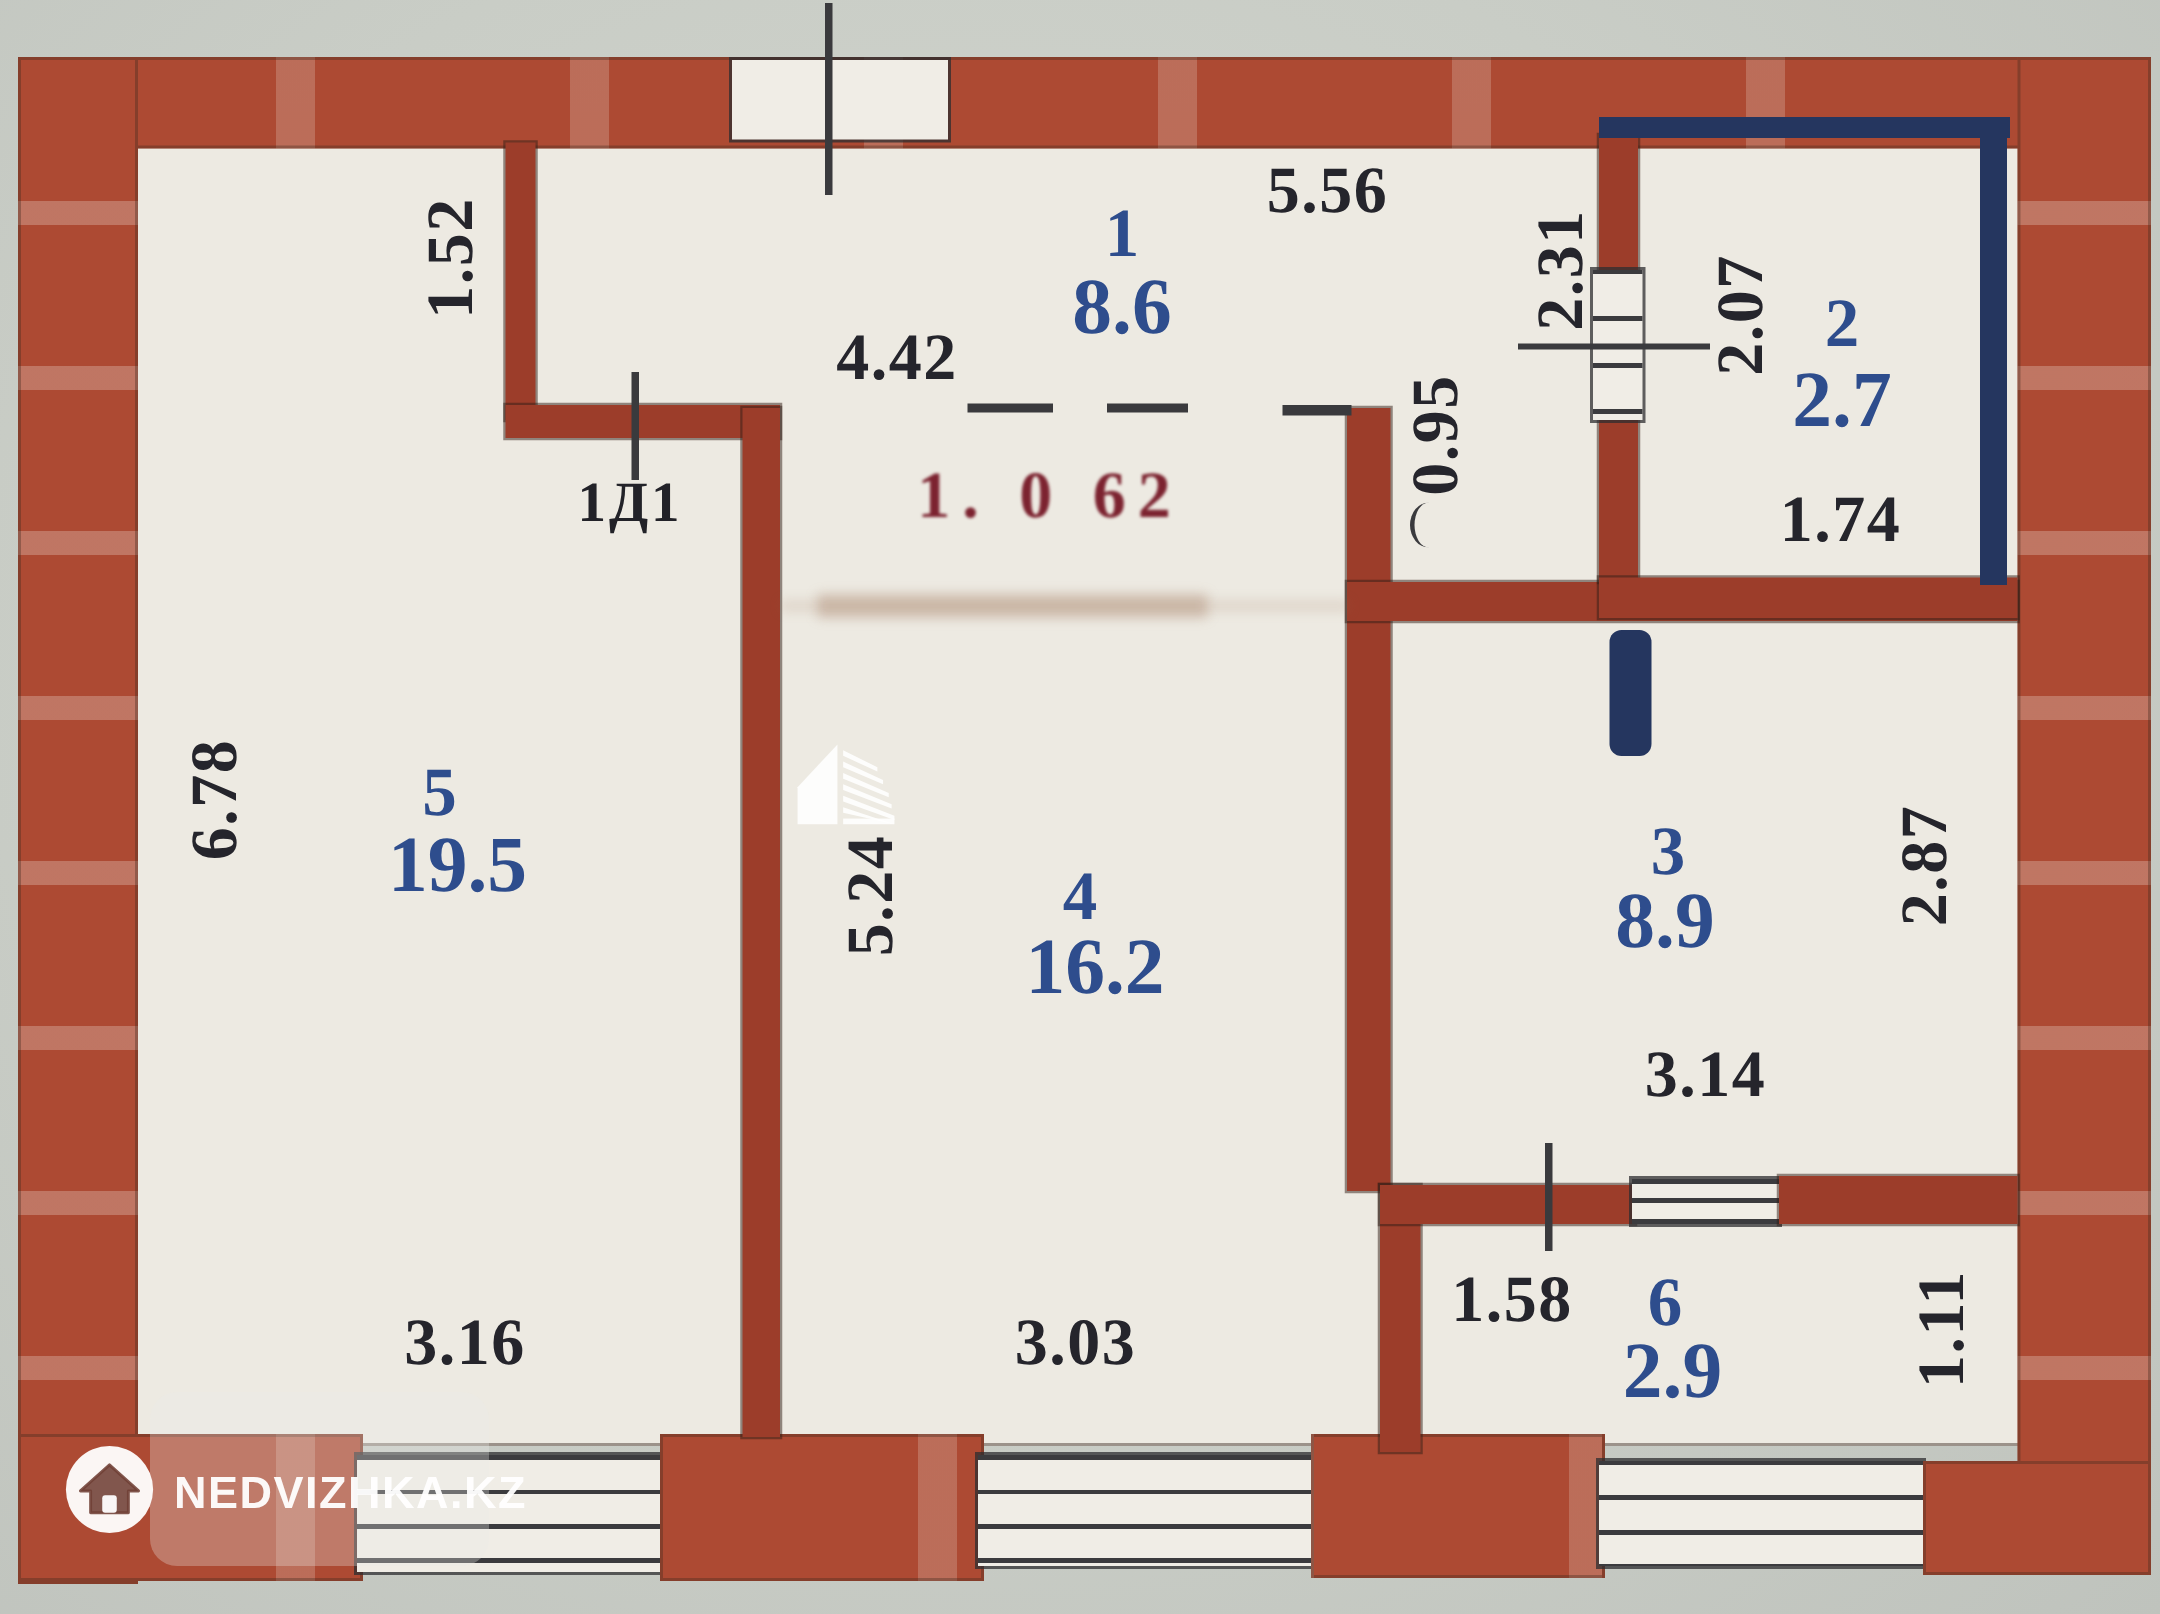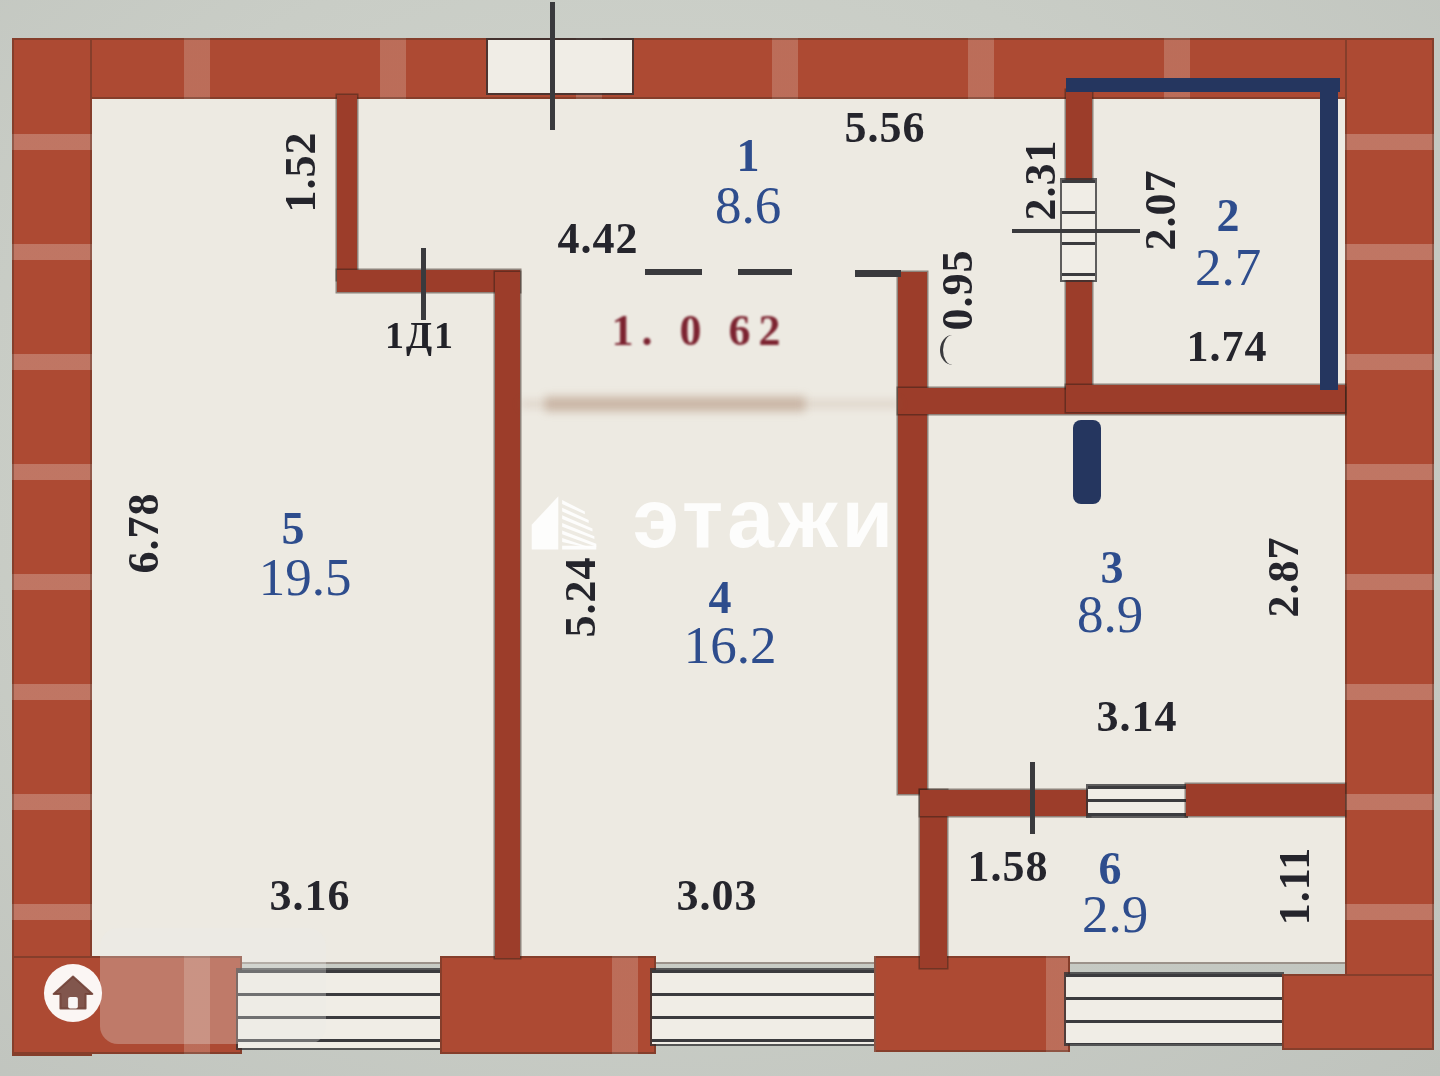--- a/index.html
+++ b/index.html
@@ -14,21 +14,21 @@
   .iwall{position:absolute;background:#9c3d2a;box-shadow:0 0 0 1.5px rgba(50,30,22,.5)}
   .navy{position:absolute;background:#25365f}
   .win{position:absolute;background:#f0ede6;box-shadow:0 0 0 2px rgba(45,45,48,.75)}
   .hatchH{background-image:repeating-linear-gradient(180deg,#3b3b3e 0 3px,transparent 3px 23px)}
   .hatchH30{background-image:linear-gradient(180deg,#3b3b3e 0 3px,transparent 3px 13px,#3b3b3e 13px 16px,transparent 16px 27px,#3b3b3e 27px 30px)}
   .hatchV{background-image:repeating-linear-gradient(180deg,#3b3b3e 0 3px,transparent 3px 31px)}
   .xline{position:absolute;background:#3a3a3d}
   .dim{position:absolute;transform:translate(-50%,-50%);font-weight:700;font-size:44px;color:#25252c;white-space:nowrap;letter-spacing:1px}
   .dim.v{transform:translate(-50%,-50%) rotate(-90deg)}
   .num{position:absolute;transform:translate(-50%,-50%);font-weight:700;font-size:46px;color:#2e4d8d;white-space:nowrap}
-  .area{position:absolute;transform:translate(-50%,-50%);font-weight:400;font-size:53px;color:#2e4d8d;white-space:nowrap}
+  .area{position:absolute;transform:translate(-50%,-50%);font-weight:700;font-size:53px;color:#2e4d8d;white-space:nowrap}
   .doorlbl{position:absolute;transform:translate(-50%,-50%);font-weight:700;font-size:38px;color:#222228;letter-spacing:2px}
   .stamp{position:absolute;transform:translate(-50%,-50%);font-weight:700;font-size:44px;color:#7c2330;
          letter-spacing:8px;filter:blur(1.2px);white-space:nowrap}
   .smudge{position:absolute;background:rgba(150,104,72,.30);filter:blur(4px)}
   .wm-brand{position:absolute;transform:translate(-50%,-50%);font-family:"Liberation Sans",sans-serif;font-weight:700;
             font-size:84px;color:rgba(255,255,255,.88);letter-spacing:4px;white-space:nowrap}
   .wm-sub{position:absolute;transform:translate(-50%,-50%);font-family:"Liberation Sans",sans-serif;font-weight:700;
           font-size:28px;color:rgba(255,255,255,.82);white-space:nowrap}
   .wm-box{position:absolute;left:100px;top:928px;width:226px;height:116px;border-radius:18px;background:rgba(236,236,232,.30)}
   .wm-corner-text{position:absolute;transform:translate(0,-50%);font-family:"Liberation Sans",sans-serif;font-weight:700;
@@ -123,24 +123,24 @@
       <polygon points="6,66 6,40 34,10 34,66" fill="rgba(255,255,255,.88)"></polygon>
       <polygon points="38,14 62,26 62,29 38,18" fill="rgba(255,255,255,.88)"></polygon>
       <polygon points="38,22 66,35 66,38 38,26" fill="rgba(255,255,255,.88)"></polygon>
       <polygon points="38,30 70,44 70,47 38,34" fill="rgba(255,255,255,.88)"></polygon>
       <polygon points="38,38 72,52 72,55 38,42" fill="rgba(255,255,255,.88)"></polygon>
       <polygon points="38,46 74,60 74,63 38,50" fill="rgba(255,255,255,.88)"></polygon>
       <polygon points="38,54 74,66 74,66 38,58" fill="rgba(255,255,255,.88)"></polygon>
       <rect x="38" y="62" width="36" height="4" fill="rgba(255,255,255,.88)"></rect>
     </svg>
   </span>
-  <div class="wm-brand" style="left:765px;top:518px">этажи</div>
 
   <div class="wm-box"></div>
   <span class="abs" style="left:42px;top:962px">
     <svg width="62" height="62" viewBox="0 0 64 64">
       <circle cx="32" cy="32" r="30" fill="rgba(255,255,255,.95)"></circle>
       <path d="M32 15 L52 33 L45 33 L45 48 L19 48 L19 33 L12 33 Z" fill="rgba(112,64,54,.88)" stroke="rgba(112,64,54,.88)" stroke-width="2" stroke-linejoin="round"></path>
       <rect x="27" y="36" width="10" height="12" rx="2" fill="rgba(255,255,255,.95)"></rect>
     </svg>
   </span>
+  <div class="wm-corner-text" style="left:116px;top:996px">NEDVIZHKA.KZ</div>
 
 </div>
 
 </body></html>

